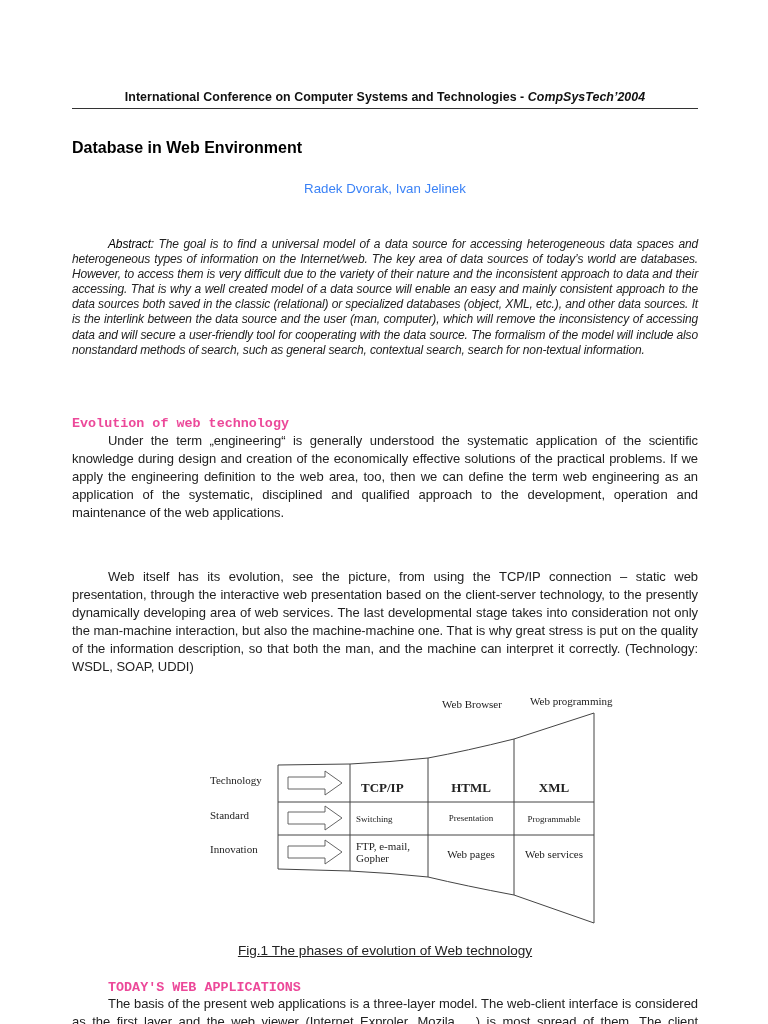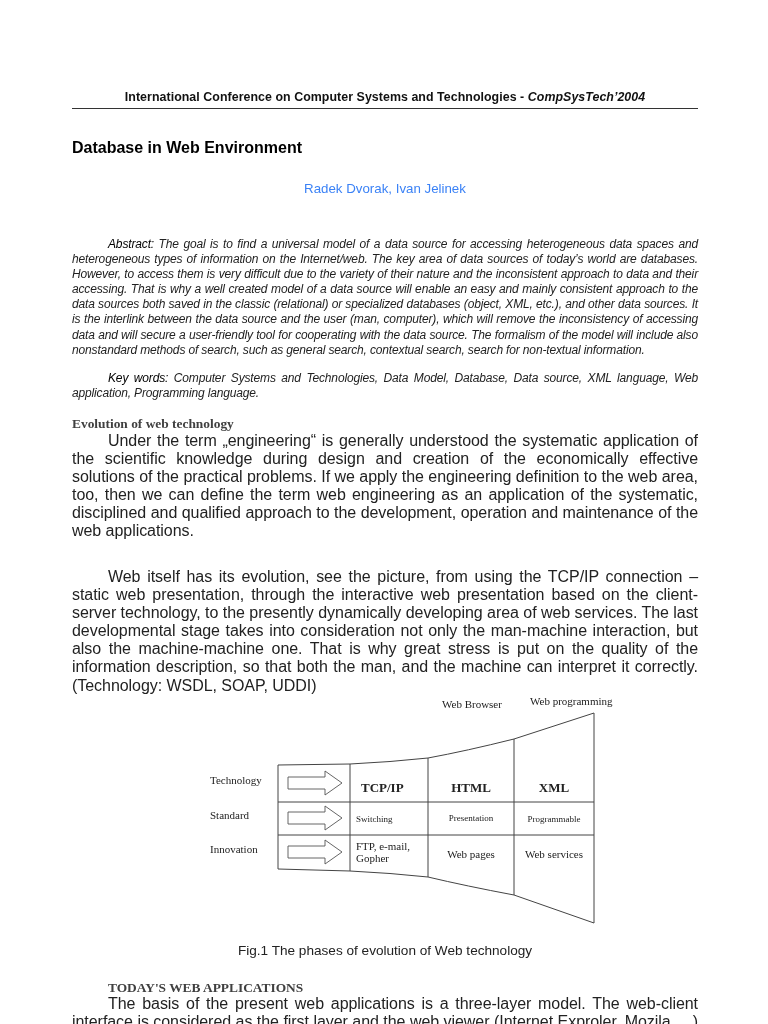--- a/index.html
+++ b/index.html
@@ -27,41 +27,41 @@
     position: absolute; left: 72px; width: 626px;
     font-family: "Liberation Sans", sans-serif; font-style: italic; font-size: 12px;
     line-height: 15.1px; text-align: justify; color: #222; letter-spacing: -0.15px;
   }
   .abstract { top: 191px; }
   .keywords { top: 325px; }
   .abstract .lead, .keywords .lead { font-weight: normal; color: #000; }
   .indent { display: inline-block; width: 36px; }
 
   .section-heading {
-    position: absolute; left: 72px; font-family: Liberation Serif, serif;
-    font-weight: bold; font-size: 13.4px; color: #404040;
+    position: absolute; left: 72px; font-family: Liberation Mono, monospace;
+    font-weight: bold; font-size: 13.4px; color: #ec4899;
   }
   .sec1 { top: 370px; }
   .sec2 { top: 934px; left: 108px; }
 
   .body-para {
     position: absolute; left: 72px; width: 626px;
-    font-family: "Liberation Sans", sans-serif; font-size: 16px; line-height: 18.1px;
+    font-family: "Liberation Sans", sans-serif; font-size: 13px; line-height: 18.1px;
     text-align: justify; color: #222; letter-spacing: -0.05px;
   }
   .p1 { top: 386px; }
   .p2 { top: 522px; }
   .p3 { top: 949px; }
 
   .figure { position: absolute; left: 196px; top: 640px; width: 440px; height: 250px; }
   .figure svg { position: absolute; left: 0; top: 0; }
 
   .fig-caption {
     position: absolute; left: 72px; top: 897px; width: 626px; text-align: center;
-    font-family: "Liberation Sans", sans-serif; font-size: 13.6px; color: #222;
+    font-family: "Liberation Sans", sans-serif; font-size: 13.6px; color: #222; text-decoration: underline;
   }
 
   .diag-text { font-family: "Liberation Serif", serif; fill: #222; }
 </style>
 </head>
 <body>
 
 <div class="page">
 
   <div class="running-header">
@@ -69,23 +69,20 @@
   </div>
   <div class="header-rule"></div>
 
   <div class="title">Database in Web Environment</div>
   <div class="authors">Radek Dvorak, Ivan Jelinek</div>
 
   <div class="abstract">
     <span class="indent"></span><span class="lead">Abstract:</span><span> The goal is to find a universal model of a data source for accessing heterogeneous data spaces and heterogeneous types of information on the Internet/web. The key area of data sources of today’s world are databases. However, to access them is very difficult due to the variety of their nature and the inconsistent approach to data and their accessing. That is why a well created model of  a data source will enable an easy and mainly consistent approach to the data sources both saved in the classic (relational) or specialized databases (object, XML, etc.), and other data sources. It is the interlink between the data source and the user (man, computer), which will remove the inconsistency of accessing data and will secure a user-friendly tool for cooperating with the data source. The formalism of the model will include also nonstandard methods of search, such as general search, contextual search, search for non-textual information.</span>
   </div>
 
-  <div class="keywords">
-    <span class="indent"></span><span class="lead">Key words:</span><span> Computer Systems and Technologies, Data Model, Database, Data source, XML language, Web application, Programming language.</span>
-  </div>
 
   <div class="section-heading sec1">Evolution of web technology</div>
 
   <div class="body-para p1">
     <span class="indent"></span><span>Under the term „engineering“ is generally understood the systematic application of the scientific knowledge during design and creation of the economically effective solutions of the practical problems. If we apply the engineering definition to the web area, too, then we can define the term web engineering as an application of the systematic, disciplined and qualified approach to the development, operation and maintenance of the web applications.</span>
   </div>
 
   <div class="body-para p2">
     <span class="indent"></span><span>Web itself has its evolution, see the picture, from using the TCP/IP connection – static web presentation, through the interactive web presentation based on the client-server technology, to the presently dynamically developing area of web services. The last developmental stage takes into consideration not only the man-machine interaction, but also the machine-machine one. That is why great stress is put on the quality of the information description, so that both the man, and the machine can interpret it correctly. (Technology: WSDL, SOAP, UDDI)</span>
   </div>

